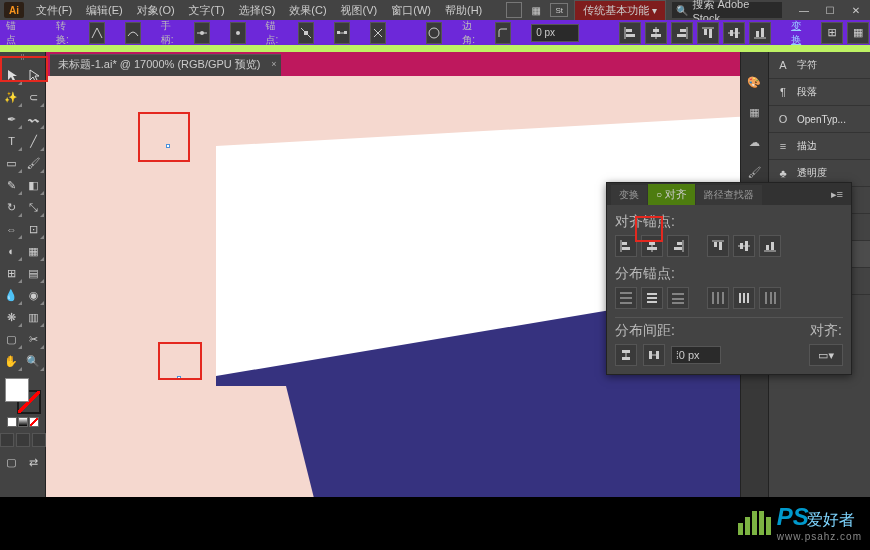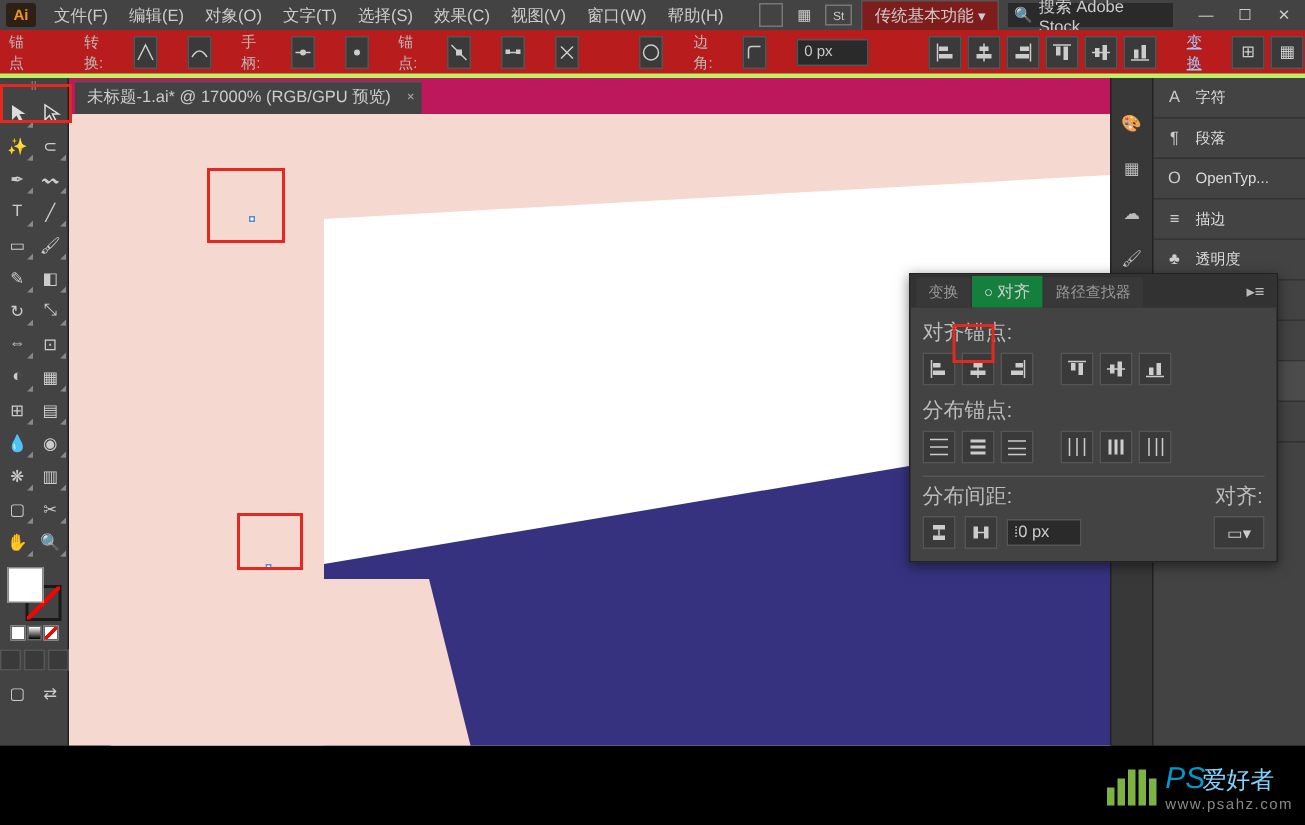--- a/index.html
+++ b/index.html
@@ -6,21 +6,21 @@
 body{background:#000;width:870px;height:550px;overflow:hidden;position:relative}
 .app{display:flex;flex-direction:column;width:870px;height:497px;background:#323232}
 .menubar{height:20px;background:#434343;display:flex;align-items:center;padding:0 4px;gap:2px}
 .ai-logo{width:20px;height:16px;display:flex;align-items:center;justify-content:center;background:#2d2016;color:#f7931e;font-weight:bold;font-size:10px;border-radius:2px;margin-right:4px}
 .menu-item{padding:2px 6px;font-size:11px;cursor:pointer}
 .menubar-right{margin-left:auto;display:flex;align-items:center;gap:6px}
 .preset-dd{background:#7f1d1d;padding:2px 8px;font-size:10px;border:1px solid #555}
 .search-box{background:#2a2a2a;width:110px;height:16px;display:flex;align-items:center;padding:0 4px;font-size:10px;color:#888}
 .win-controls{display:flex;gap:6px;margin-left:6px}
 .win-btn{width:20px;height:14px;display:flex;align-items:center;justify-content:center;font-size:10px;color:#ccc}
-.optbar{height:32px;background:#b91c1c;border-bottom:3px solid #bef264;display:flex;align-items:center;padding:0 6px;gap:20px}
+.optbar{height:32px;background:#6d28d9;border-bottom:7px solid #bef264;display:flex;align-items:center;padding:0 6px;gap:20px}
 .opt-group{display:flex;align-items:center;gap:4px}
 .opt-label{font-size:10px;color:#bbb}
 .opt-btn{width:22px;height:22px;background:#3a3a3a;border:1px solid #555;display:flex;align-items:center;justify-content:center;position:relative}
 .opt-btn svg{width:14px;height:14px}
 .opt-input{width:48px;height:18px;background:#2a2a2a;border:1px solid #555;color:#ccc;font-size:10px;padding:0 4px}
 .opt-divider{width:1px;height:22px;background:#555}
 .body{flex:1;display:flex;min-height:0}
 .toolbar{width:46px;background:#434343;border-right:1px solid #222;display:flex;flex-direction:column;align-items:center;padding-top:2px}
 .tool-dbl{width:14px;height:8px;display:flex;justify-content:center;gap:1px;margin-bottom:2px}
 .tool-dbl span{width:1px;height:6px;background:#777}
@@ -52,35 +52,35 @@
 .collapsed-dock{width:28px;background:#383838;border-left:1px solid #222;display:flex;flex-direction:column;align-items:center;padding-top:20px;gap:10px}
 .dock-icon{width:20px;height:20px;display:flex;align-items:center;justify-content:center;color:#bbb}
 .panels{width:102px;background:#434343;border-left:1px solid #222;display:flex;flex-direction:column}
 .panel-strip{display:flex;align-items:center;gap:6px;padding:5px 6px;border-bottom:1px solid #333}
 .panel-strip.active{background:#4c4c4c}
 .panel-icon{width:16px;height:16px;display:flex;align-items:center;justify-content:center}
 .panel-label{font-size:10px;color:#ddd;white-space:nowrap;overflow:hidden}
 .float-panel{position:absolute;background:#434343;border:1px solid #222;box-shadow:0 2px 8px rgba(0,0,0,.5)}
 .fp-tabs{height:22px;background:#323232;display:flex;align-items:flex-end;padding-left:4px;gap:1px}
 .fp-tab{padding:3px 8px;font-size:10px;background:#383838;color:#999}
-.fp-tab.active{background:#15803d;color:#ddd}
+.fp-tab.active{background:#4d7c0f;color:#ddd}
 .fp-menu{margin-left:auto;padding:4px 8px;font-size:11px;color:#bbb}
 .fp-body{padding:8px}
 .fp-section-label{font-size:14px;color:#bbb;margin-bottom:4px}
 .fp-row{display:flex;gap:4px;margin-bottom:8px;align-items:center}
 .align-btn{width:22px;height:22px;background:#3a3a3a;border:1px solid #555;display:flex;align-items:center;justify-content:center}
 .align-btn svg{width:14px;height:14px}
 .fp-divider{height:1px;background:#555;margin:4px 0}
 .fp-spacing{display:flex;align-items:center;gap:6px}
 .fp-num{width:50px;height:18px;background:#2a2a2a;border:1px solid #555;font-size:10px;color:#ccc;display:flex;align-items:center;padding:0 4px}
 .watermark{position:absolute;right:8px;bottom:8px;display:flex;align-items:center;gap:6px}
 .wm-bars{display:flex;gap:2px;align-items:flex-end}
 .wm-bar{width:5px;background:#7cb342}
 .wm-text{display:flex;flex-direction:column}
-.wm-ps{font-size:20px;font-weight:normal;color:#0099cc;font-style:italic}
+.wm-ps{font-size:24px;font-weight:bold;color:#0099cc;font-style:italic}
 .wm-sub{font-size:10px;color:#888;letter-spacing:1px}
 .wm-cn{font-size:16px;color:#7dd3fc;margin-left:-2px}
 </style>
 </head>
 <body>
 
 <div class="app">
 
   <div class="menubar">
     <div class="ai-logo">Ai</div>

